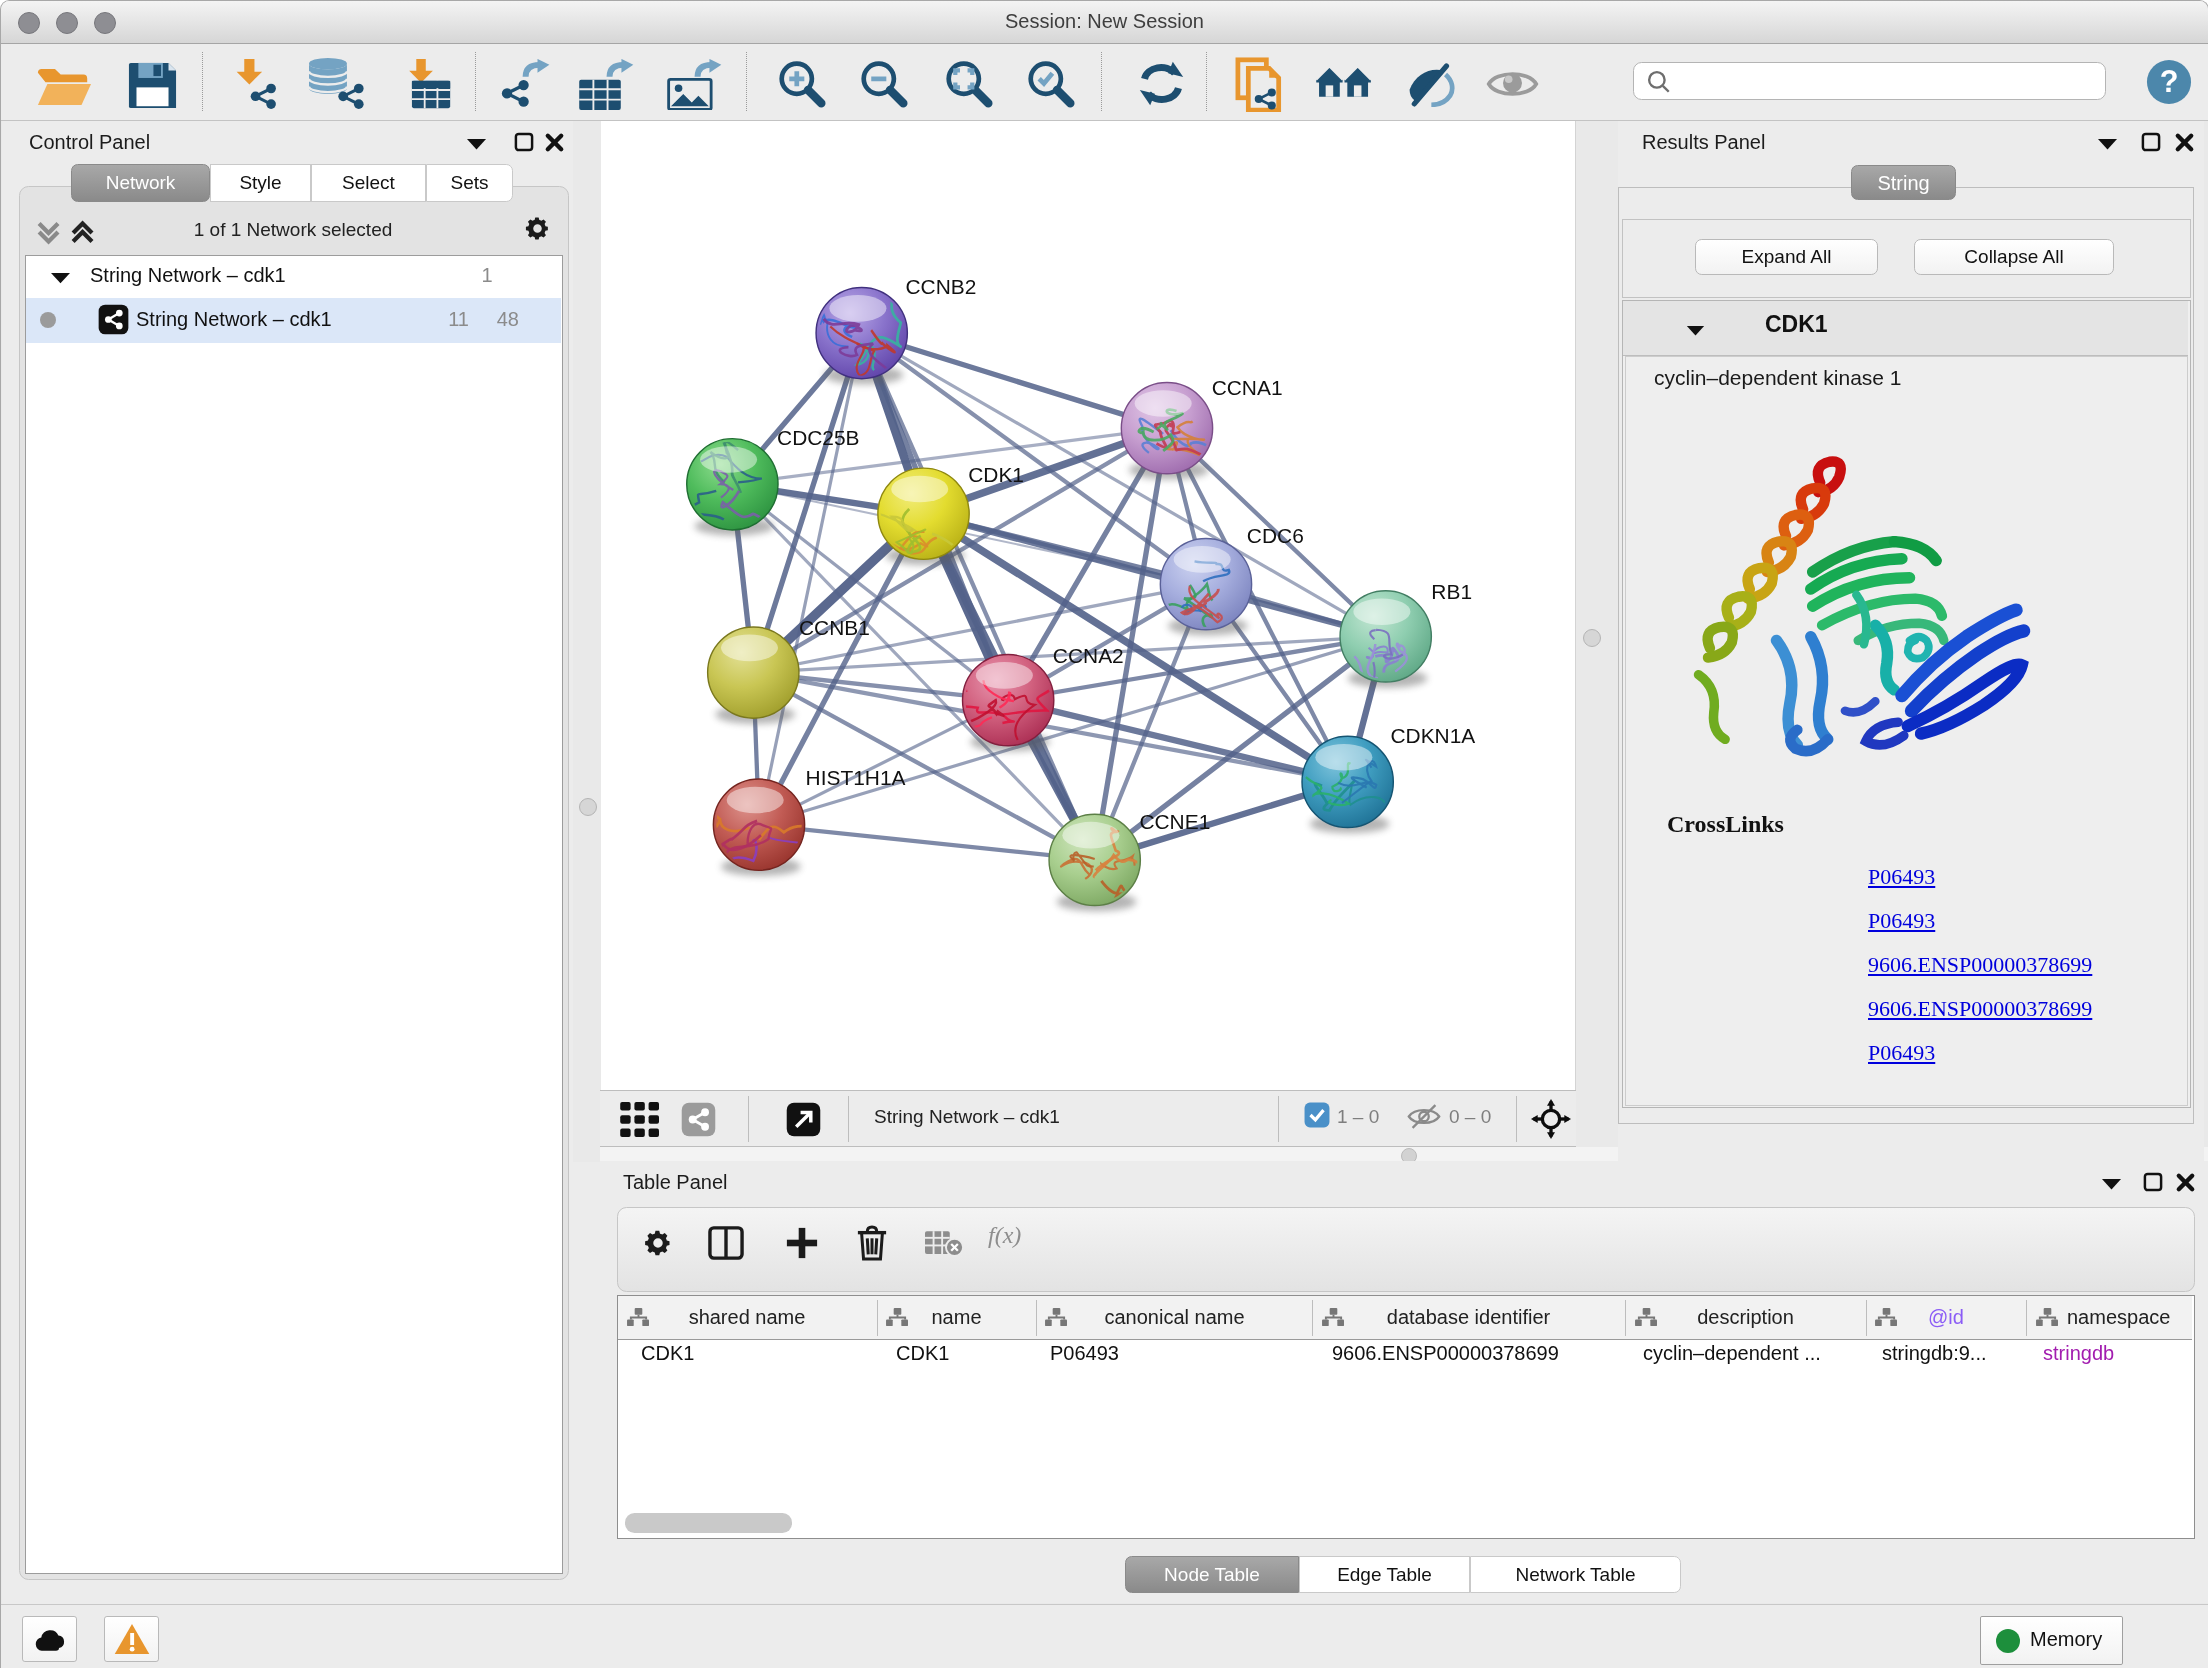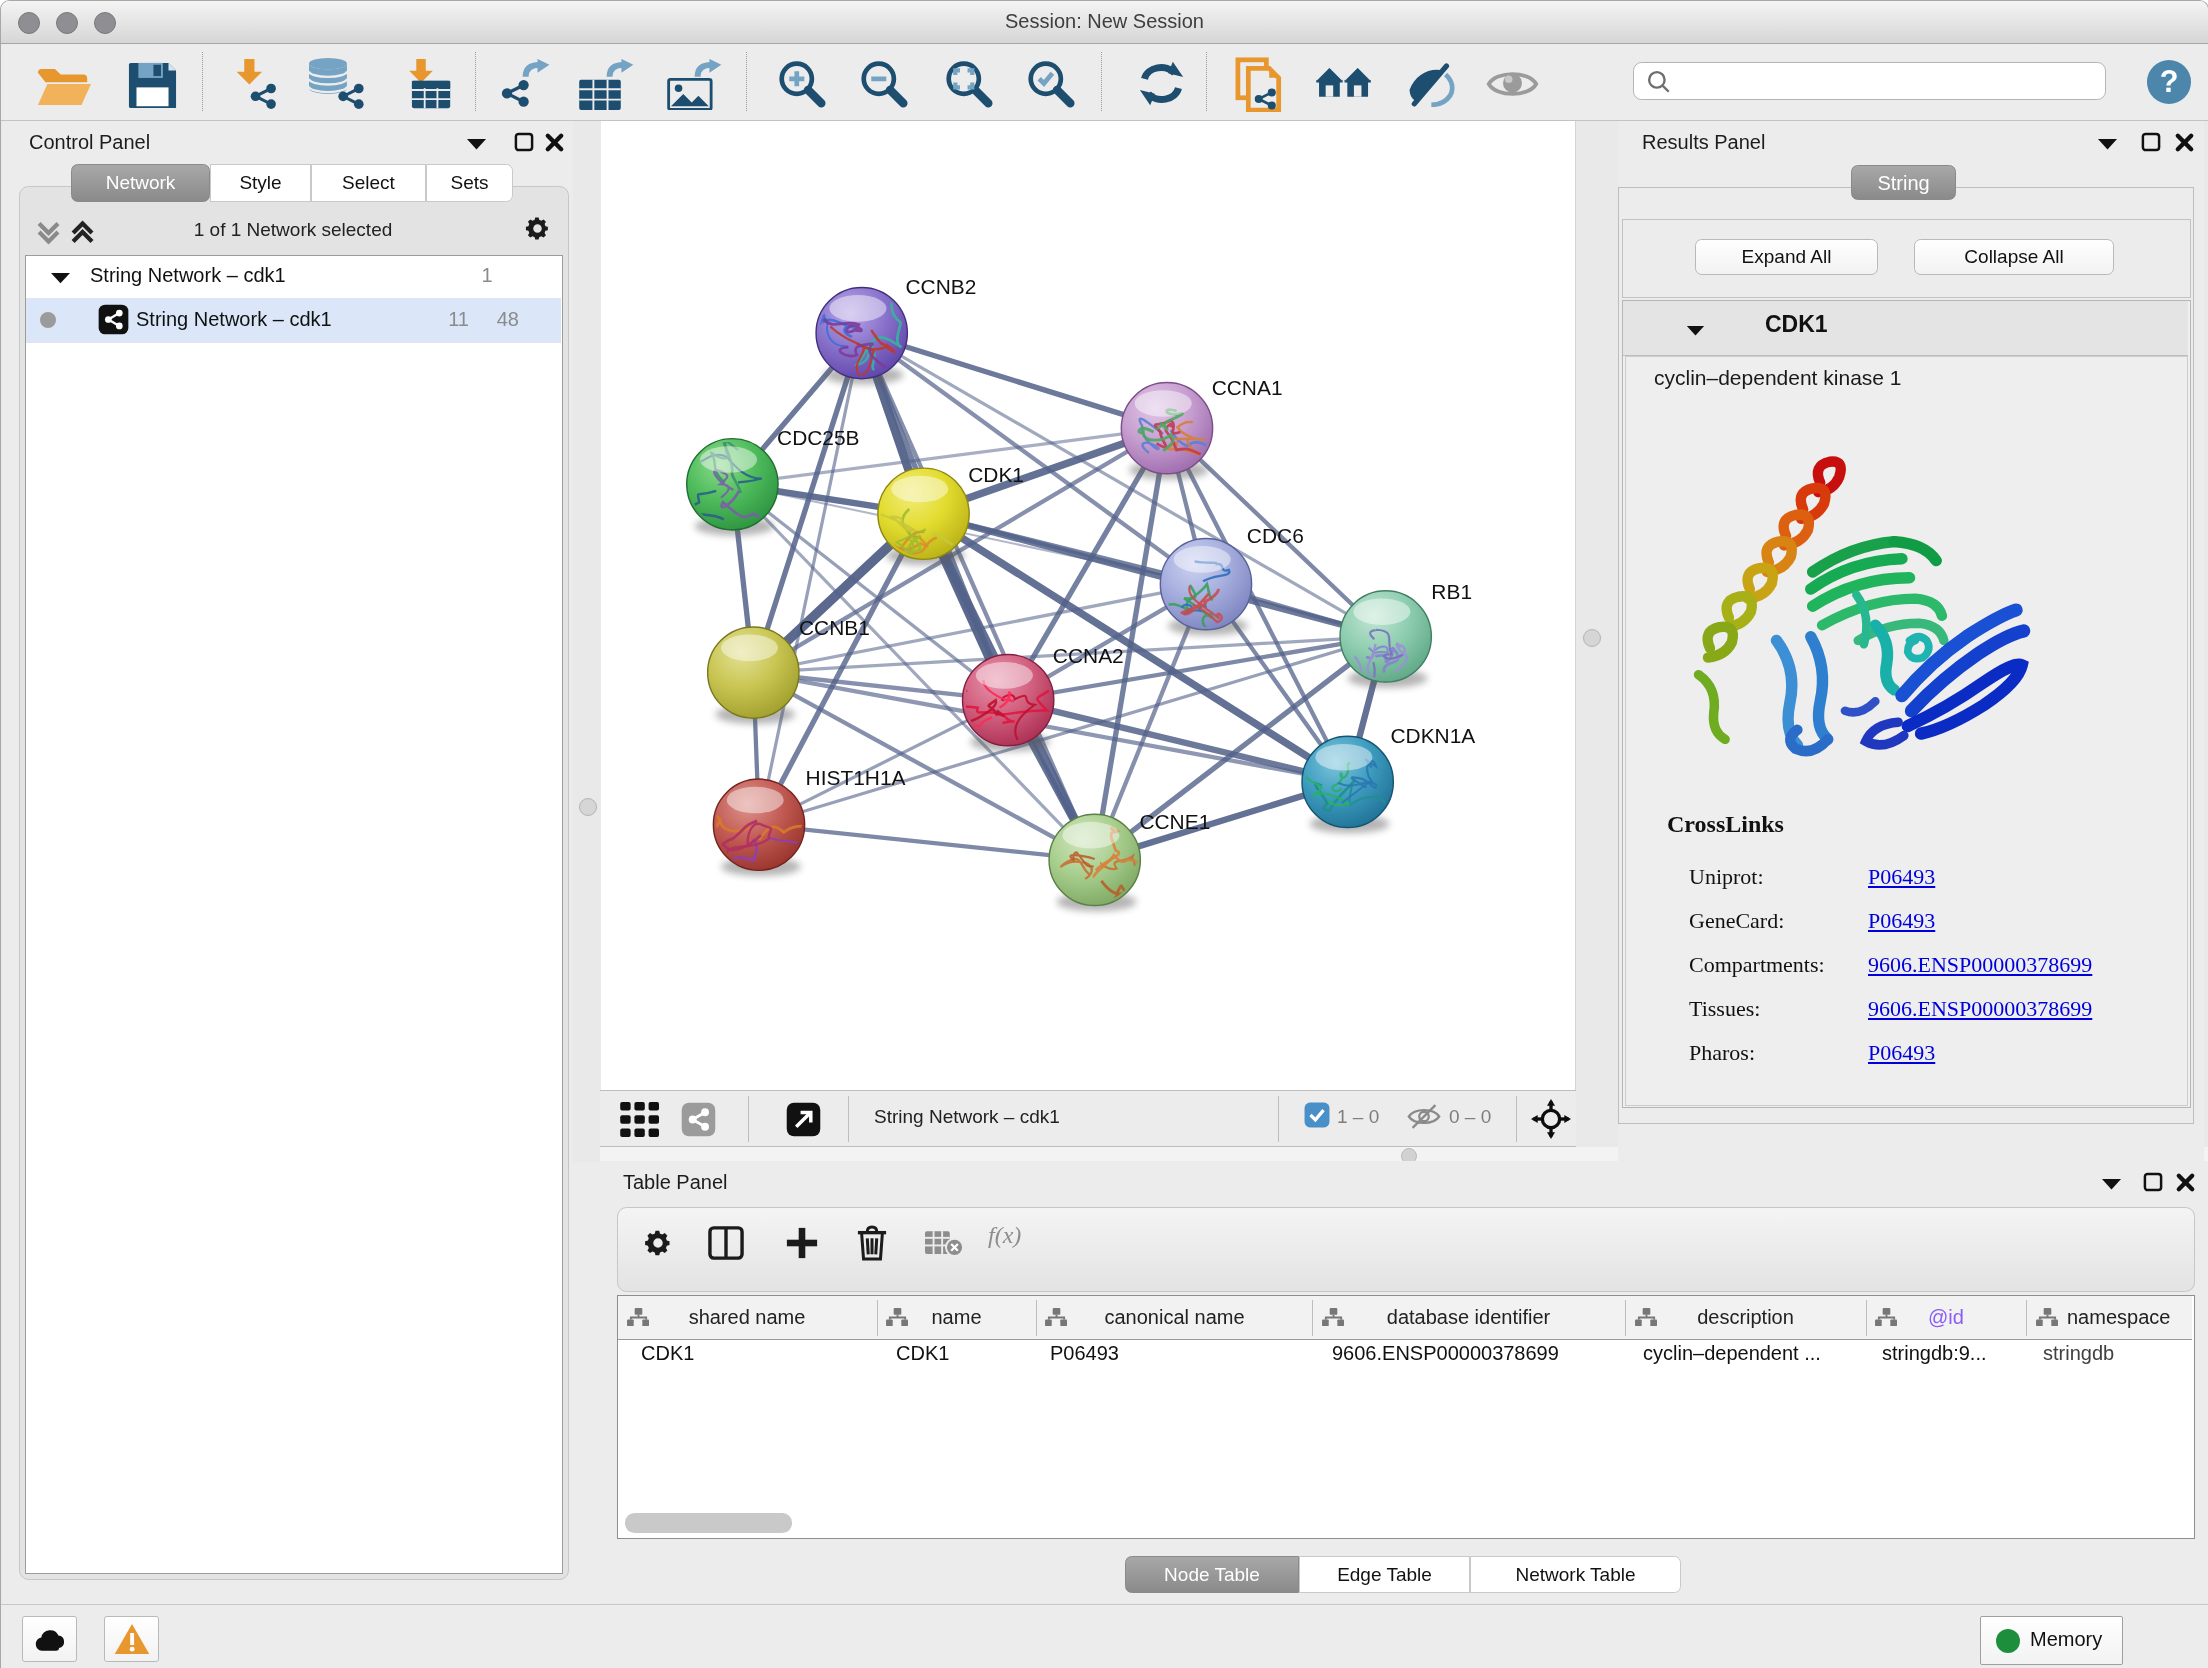--- a/index.html
+++ b/index.html
@@ -739,23 +739,20 @@
  <path d="M148 192 Q166 224 158 260 Q152 288 166 300" stroke="#2f7fd0" stroke-width="12"></path>
  <path d="M166 300 Q150 318 132 310 Q120 300 134 290" stroke="#2a6cc8" stroke-width="11"></path>
  <path d="M244 254 Q274 218 312 192 Q346 170 364 164" stroke="#1a50d4" stroke-width="14"></path>
  <path d="M254 270 Q286 236 324 210 Q354 190 372 186" stroke="#1340cc" stroke-width="14"></path>
  <path d="M250 286 Q290 268 330 240 Q362 218 370 222 Q366 240 330 264 Q292 288 264 294" stroke="#0b2cc4" stroke-width="13"></path>
  <path d="M246 296 Q224 312 206 302 Q214 284 240 282" stroke="#2038c0" stroke-width="10"></path>
  <path d="M216 260 Q200 276 184 270" stroke="#3050c8" stroke-width="9"></path>
 </g>
 </svg>
     <div style="position:absolute;left:49px;top:690px;font-size:24px;font-weight:bold;color:#111;font-family:'Liberation Serif',serif;">CrossLinks</div>
-    <div style="position:absolute;left:71px;top:734px;font-size:22px;color:#111;font-family:'Liberation Serif',serif;line-height:44px;">
-      Uniprot:<br>GeneCard:<br>Compartments:<br>Tissues:<br>Pharos:
-    </div>
     <div style="position:absolute;left:250px;top:734px;font-size:22px;font-family:'Liberation Serif',serif;line-height:44px;">
       <a class="lk">P06493</a><br><a class="lk">P06493</a><br><a class="lk">9606.ENSP00000378699</a><br><a class="lk">9606.ENSP00000378699</a><br><a class="lk">P06493</a>
     </div>
   </div>
 
   <div id="tablepanel">
     <div class="ptitle" style="position:absolute;left:23px;top:9.5px;">Table Panel</div>
 
 <svg class="abs" style="left:1501px;top:17px" width="21" height="12.4" viewBox="0 0 22 13">
         <path d="M1 1 L21 1 L11 12 Z" fill="#111"></path>
@@ -895,21 +892,21 @@
             <path d="M12 8 L12 11 M4 13 L4 11 L20 11 L20 13"></path>
           </g>
         </svg></div>
 <div style="position:absolute;left:1467px;top:145px;width:125px;overflow:hidden;white-space:nowrap;font-size:20px;color:#222;">namespace</div>
     <div style="position:absolute;left:41px;top:181px;font-size:20px;color:#111;">CDK1</div>
 <div style="position:absolute;left:296px;top:181px;font-size:20px;color:#111;">CDK1</div>
 <div style="position:absolute;left:450px;top:181px;font-size:20px;color:#111;">P06493</div>
 <div style="position:absolute;left:732px;top:181px;font-size:20px;color:#111;">9606.ENSP00000378699</div>
 <div style="position:absolute;left:1043px;top:181px;font-size:20px;color:#111;">cyclin–dependent ...</div>
 <div style="position:absolute;left:1282px;top:181px;font-size:20px;color:#111;">stringdb:9...</div>
-<div style="position:absolute;left:1443px;top:181px;font-size:20px;color:#404040;">stringdb</div>
+<div style="position:absolute;left:1443px;top:181px;font-size:20px;color:#a21caf;">stringdb</div>
     <div style="position:absolute;left:25px;top:352px;width:167px;height:20px;border-radius:9.5px;background:#c9c9c9;"></div>
 
     <div class="tab tabsel" style="position:absolute;left:525px;top:395px;width:174px;height:37px;line-height:35px;border-radius:6.7px 0 0 6.7px;">Node Table</div>
     <div class="tab" style="position:absolute;left:699px;top:395px;width:171px;height:37px;line-height:35px;">Edge Table</div>
     <div class="tab" style="position:absolute;left:870px;top:395px;width:211px;height:37px;line-height:35px;border-radius:0 6.7px 6.7px 0;">Network Table</div>
   </div>
 
   <div id="statusbar">
     <div class="btn" style="position:absolute;left:21px;top:11.4px;width:55px;height:46px;border-radius:2.9px;">
       <svg width="36" height="27" viewBox="0 0 24 16" style="margin-top:8.6px;">

